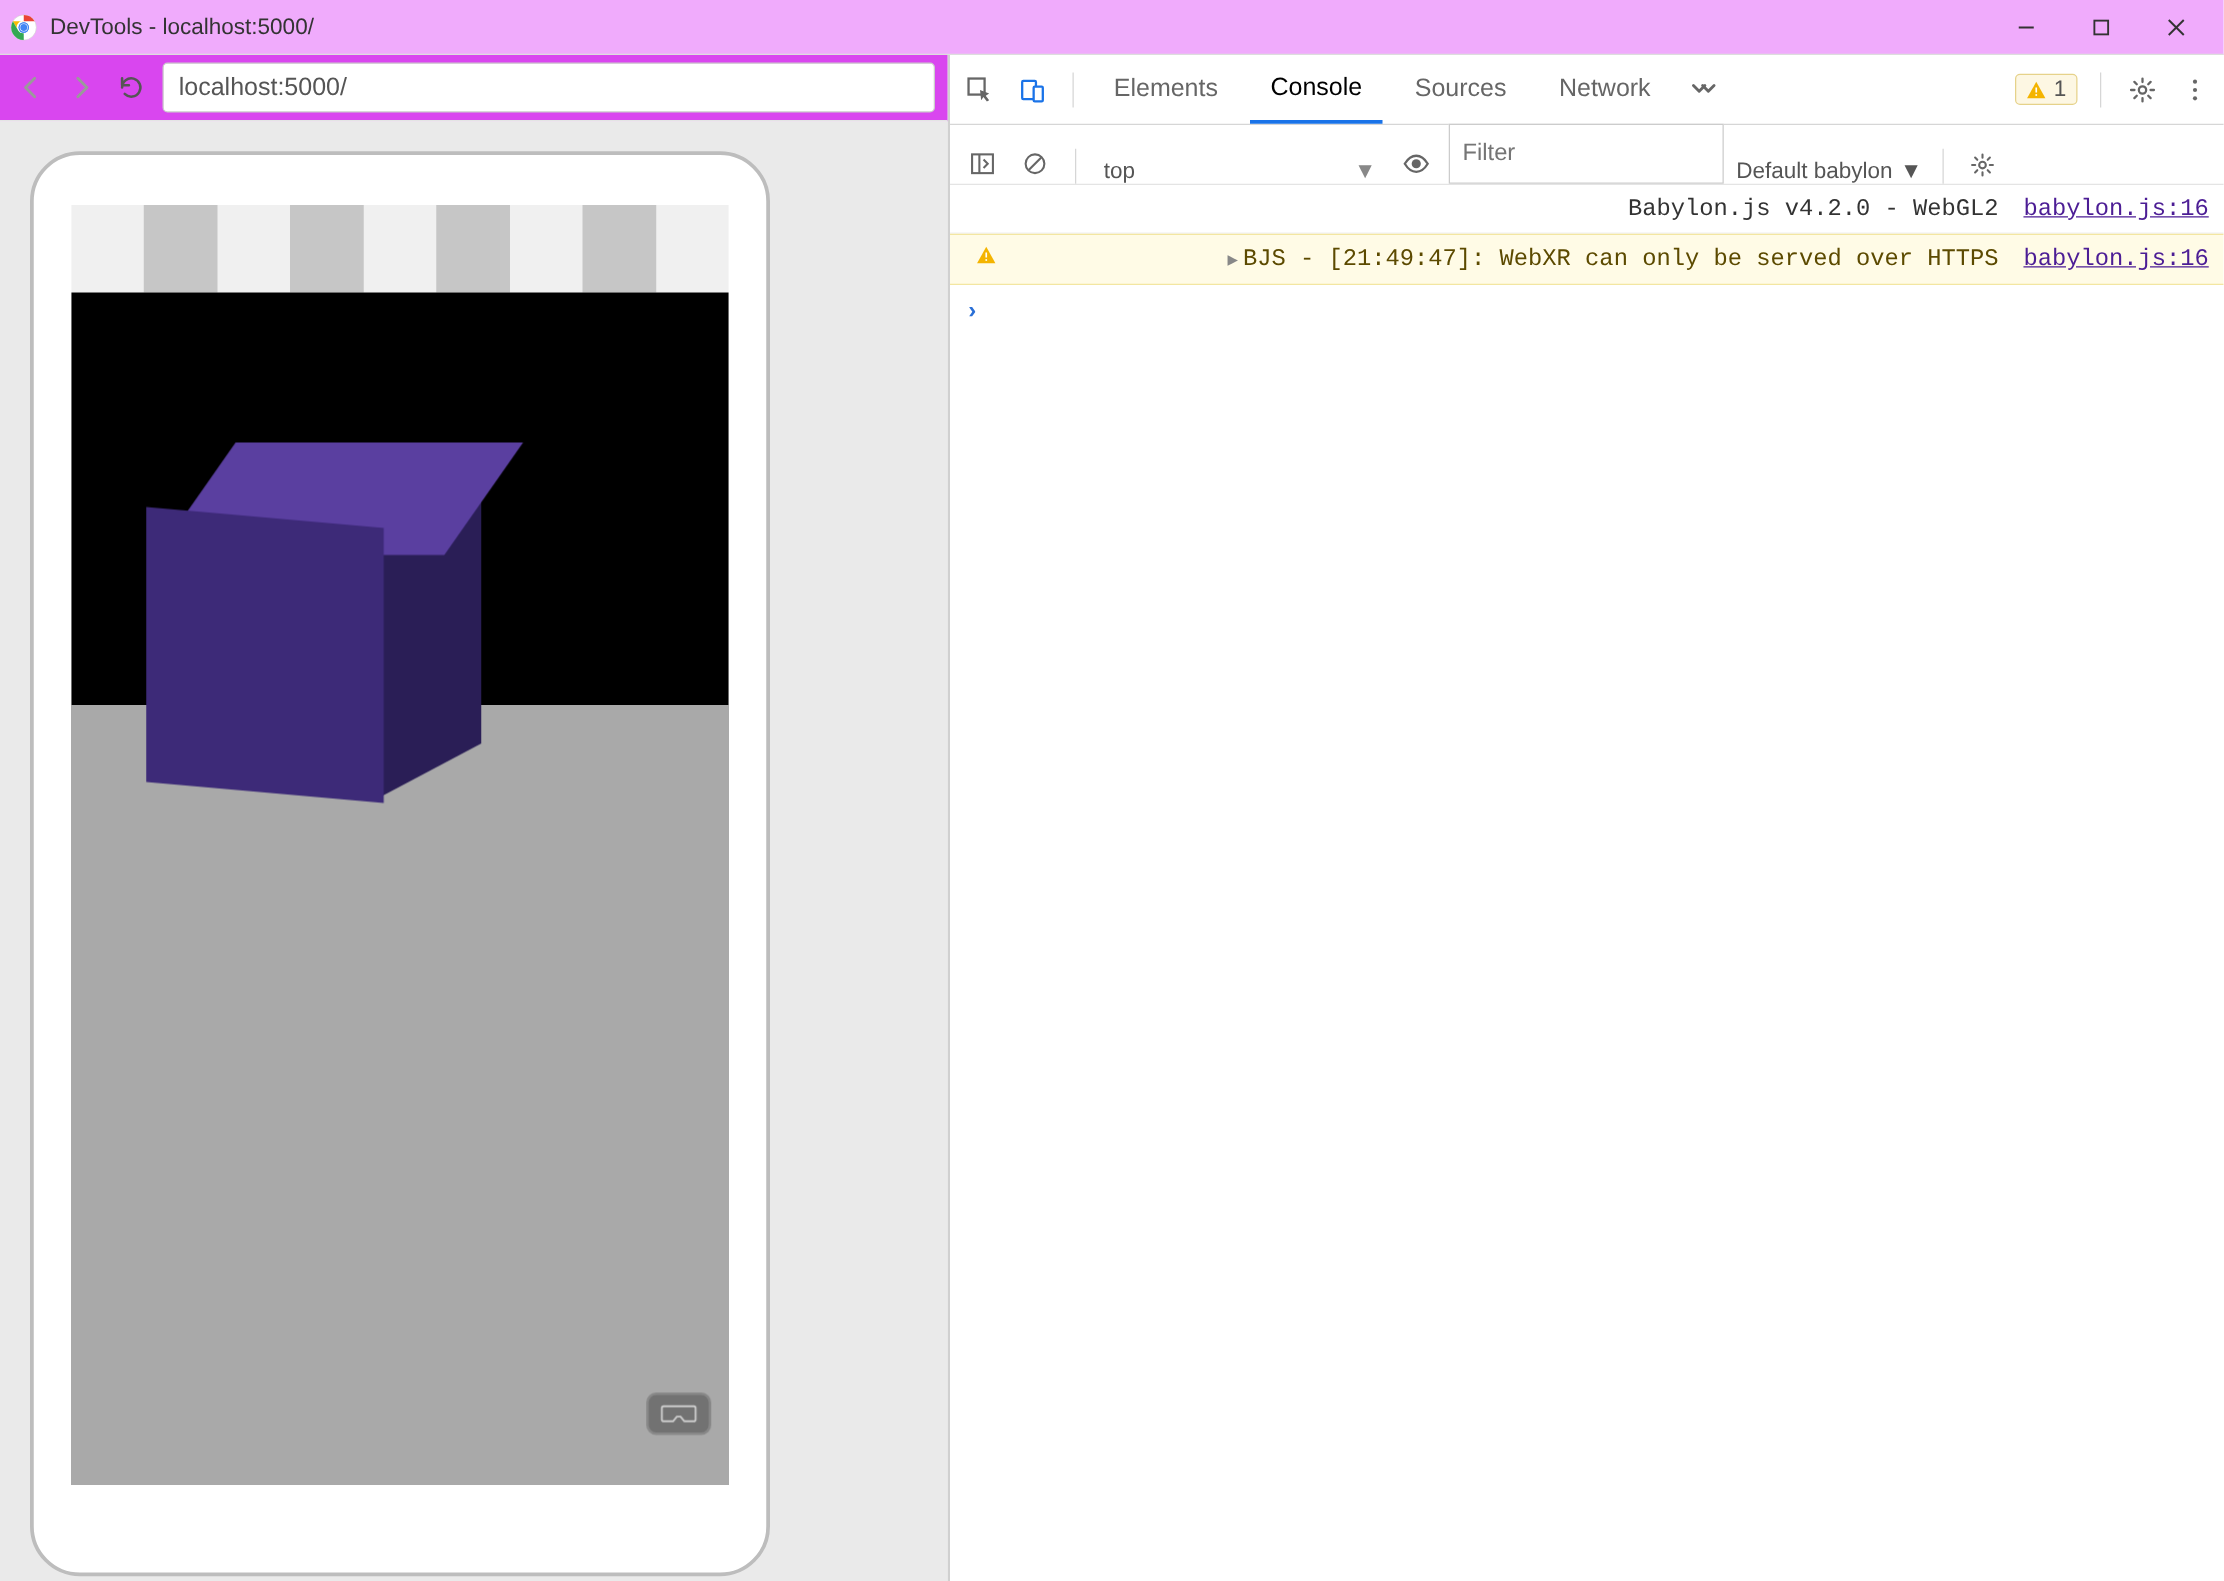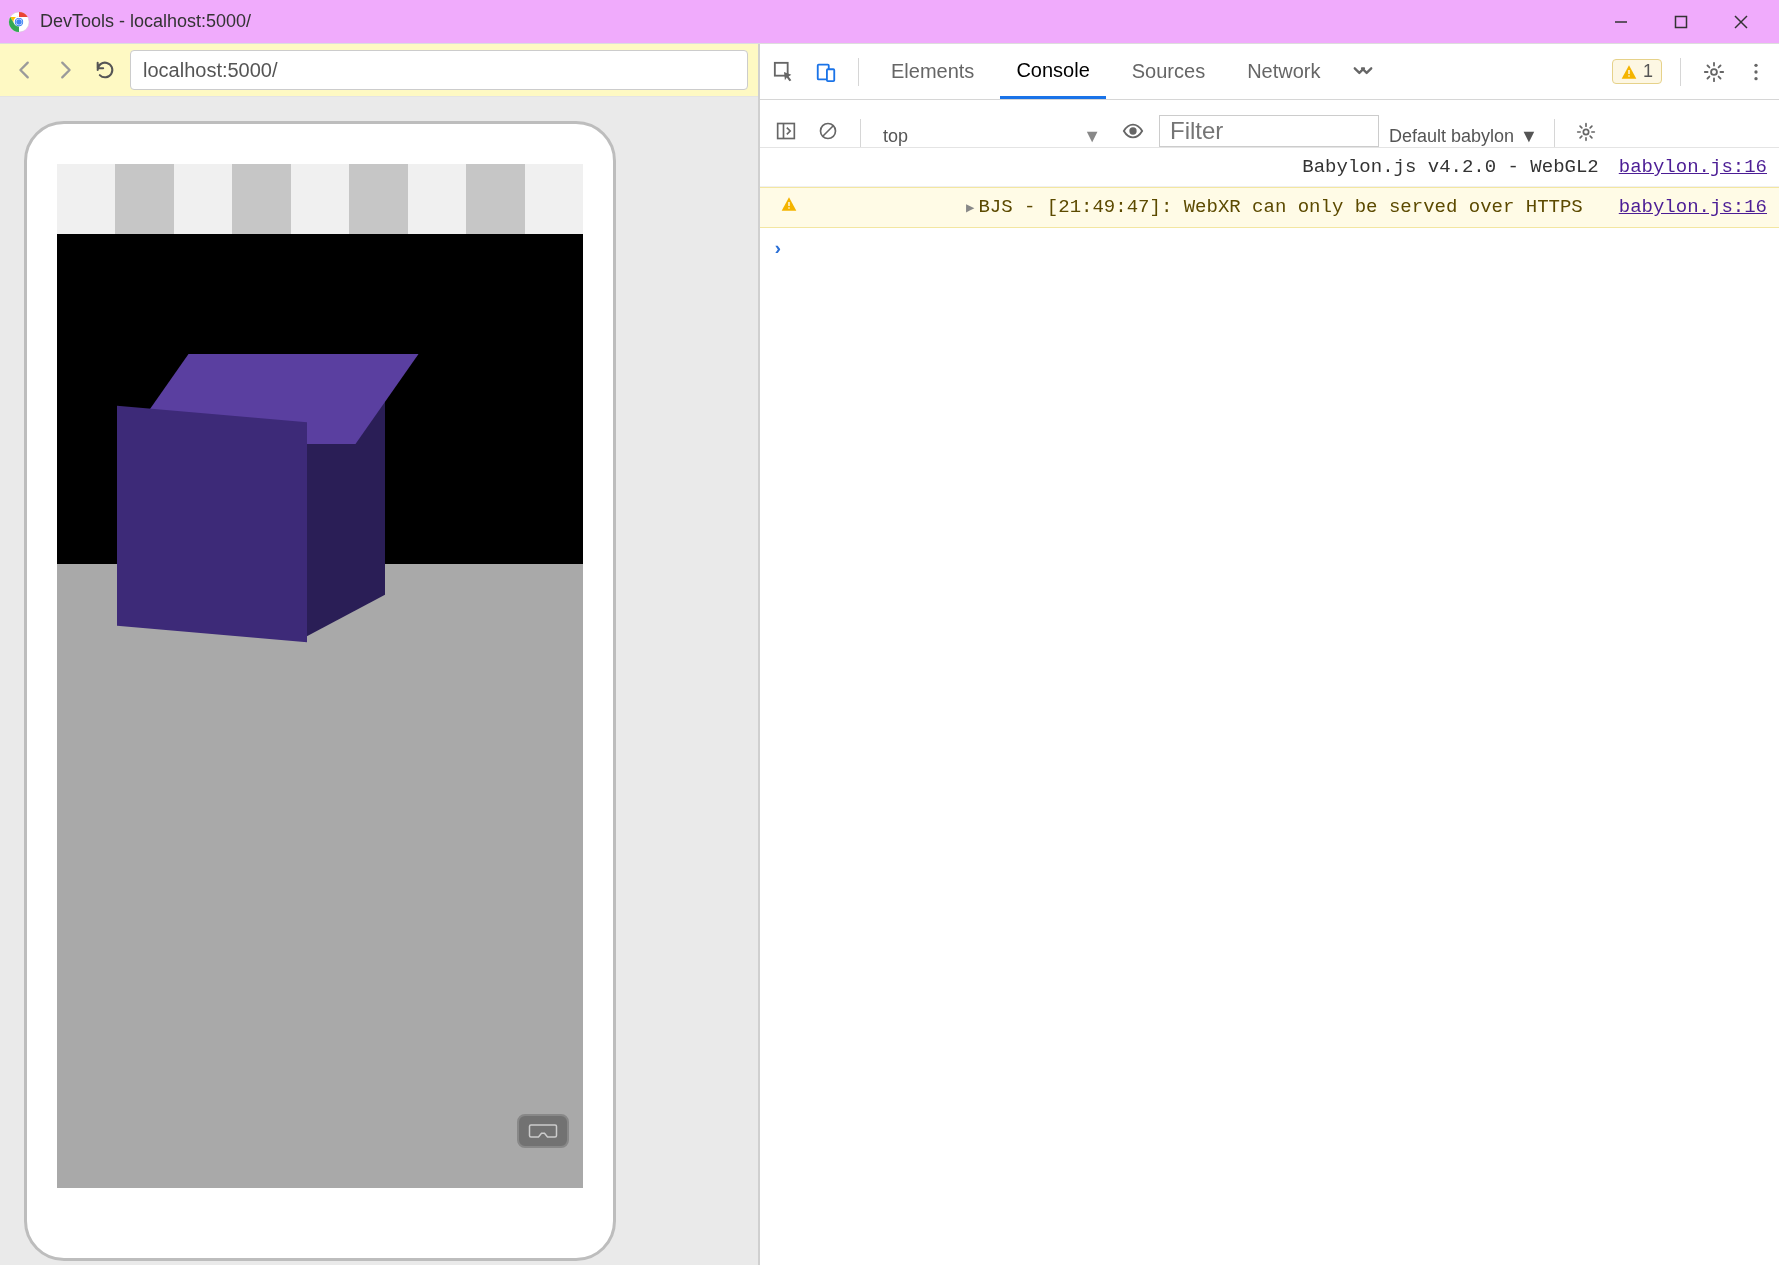--- a/index.html
+++ b/index.html
@@ -12,21 +12,21 @@
   .titlebar .win-controls { display: flex; gap: 0; }
   .titlebar .win-btn { width: 60px; height: 44px; display: flex; align-items: center; justify-content: center; color: #333; }
   .titlebar .win-btn svg { width: 16px; height: 16px; }
 
   
   .main { display: flex; height: calc(100% - 44px); }
   .left-pane { width: 760px; border-right: 2px solid #d0d0d0; display: flex; flex-direction: column; }
   .right-pane { flex: 1; display: flex; flex-direction: column; }
 
   
-  .addr-row { height: 56px; display: flex; align-items: center; padding: 6px 10px; gap: 10px; background: #fef9c3; border-bottom: 1px solid #e4e4e4;}
+  .addr-row { height: 56px; display: flex; align-items: center; padding: 6px 10px; gap: 10px; background: #d946ef; border-bottom: 1px solid #e4e4e4;}
   .nav-btn { width: 30px; height: 30px; display: flex; align-items: center; justify-content: center; color: #888; }
   .nav-btn.enabled { color: #555; }
   .addr-input { flex: 1; height: 40px; border: 1px solid #ccc; border-radius: 4px; padding: 0 12px; font-size: 20px; color: #555; }
 
   
   .viewport-bg { flex: 1; background: #eaeaea; display: flex; align-items: flex-start; justify-content: flex-start; padding: 24px; }
   .device-frame { width: 592px; height: 1140px; border: 3px solid #bdbdbd; border-radius: 40px; background: #fff; padding: 40px 30px; }
   .device-screen { width: 100%; height: 100%; background: #fff; position: relative; overflow: hidden; }
   .screen-topbar { height: 70px; background: #f0f0f0; display: flex; }
   .screen-topbar .seg { flex: 1; }
@@ -50,28 +50,28 @@
   .dt-more { width: 32px; display:flex; align-items:center; justify-content:center;}
   .dt-right { margin-left: auto; display:flex; align-items:center; gap: 12px;}
   .warn-badge { display:flex; align-items:center; gap:6px; border:1px solid #e6d28a; background:#fdf7e3; border-radius:4px; padding: 1px 8px; font-size: 18px; color:#555;}
   .warn-badge .tri { color:#e2a100; }
   .gear,.kebab { width: 30px; height: 30px; display:flex; align-items:center; justify-content:center; color:#666;}
 
   
   .con-toolbar { height: 48px; border-bottom: 1px solid #e4e4e4; display:flex; align-items:flex-end; padding: 0 10px; gap: 10px; font-size: 18px; color:#555;}
   .con-toolbar .ctx { display:flex; align-items:center; gap:8px; border:none; background:transparent; font-size:18px; color:#555; min-width: 230px; justify-content: space-between; padding: 0 6px;}
   .con-toolbar .ctx .caret { color:#888; }
-  .con-toolbar input.filter { width: 220px; height: 32px; border:1px solid #ccc; padding: 0 10px; font-size: 24px; }
+  .con-toolbar input.filter { width: 220px; height: 48px; border:1px solid #ccc; padding: 0 10px; font-size: 19px; }
   .con-toolbar .levels { display:flex; align-items:center; gap:6px; }
 
   
   .con-body { flex:1; font-family: Consolas, "Courier New", monospace; font-size: 19px; line-height: 1.6; overflow:auto;text-align:right;}
   .con-row { display:flex; padding: 4px 12px; border-bottom: 1px solid #f0f0f0; align-items: baseline;}
   .con-row.info { background:#fff; color:#333;}
-  .con-row.warn { background:#fffbe6; color:#5c4a00; border-top:1px solid #f3e6a1; border-bottom:1px solid #f3e6a1;gap:16px;}
+  .con-row.warn { background:#fffbe6; color:#5c4a00; border-top:1px solid #f3e6a1; border-bottom:1px solid #f3e6a1;}
   .con-row .gutter { width: 34px; display:flex; align-items:center; justify-content:center;}
   .con-row .msg { flex:1; white-space: pre; }
   .con-row .src { color:#4c1d95; text-decoration: underline; padding-left: 20px; white-space: nowrap;}
   .con-row.warn .tri { color:#e2a100;}
   .con-row .arrow { color:#888; font-size:14px; margin-right:4px;}
   .prompt-row { display:flex; padding: 6px 12px; }
   .prompt-row .chev { color:#2a6fd6; font-weight:bold; margin-right: 10px;}
   
   svg { display:block; }
 </style>

